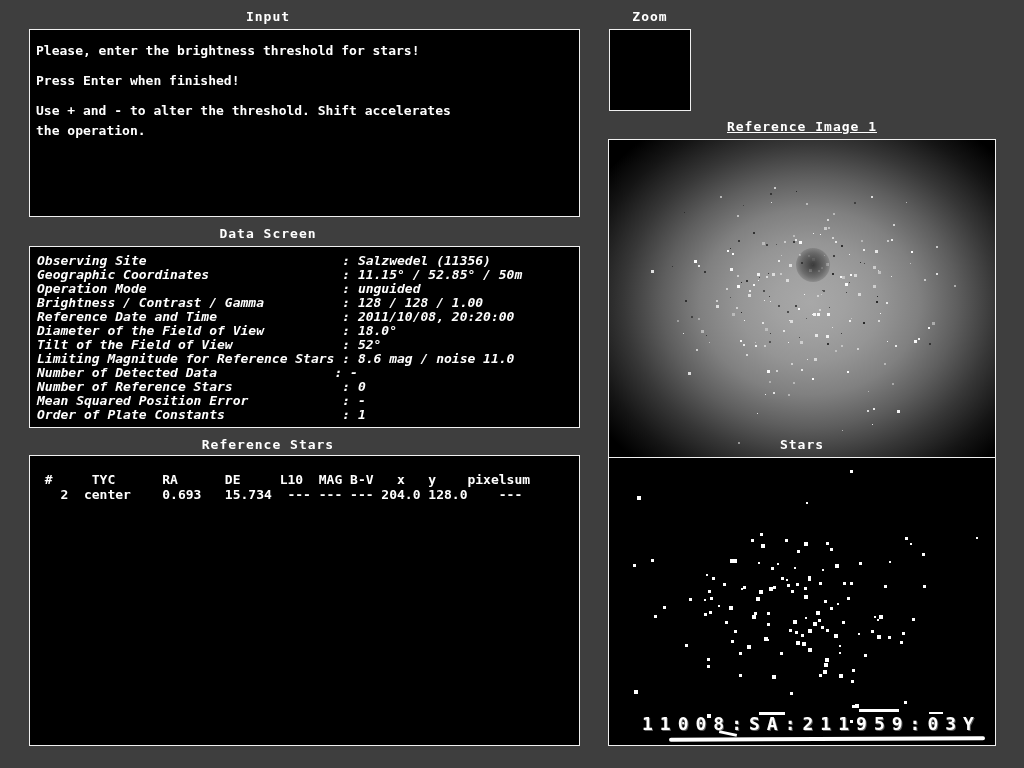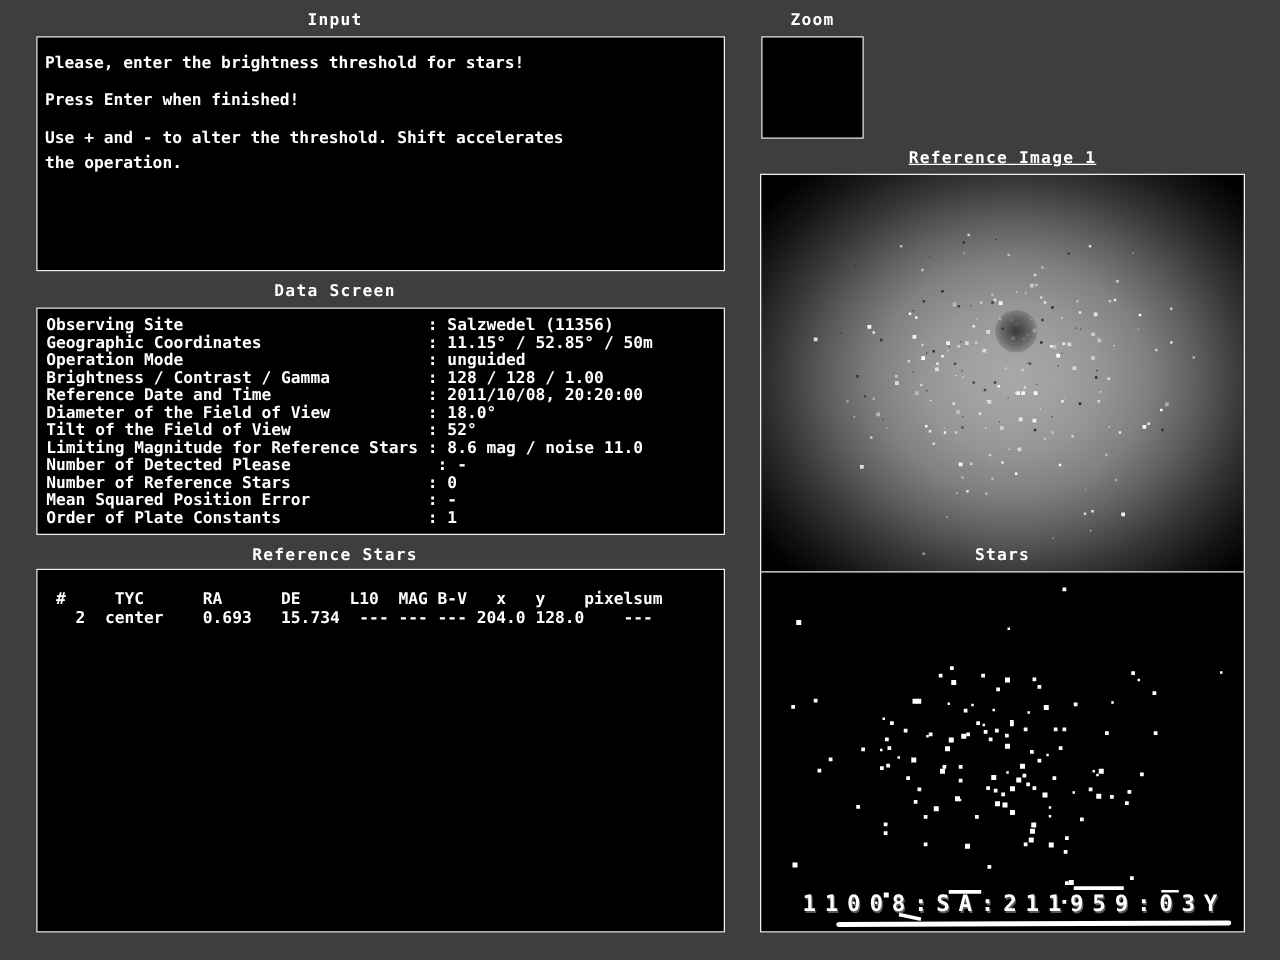--- a/index.html
+++ b/index.html
@@ -19,21 +19,21 @@
   }
   
   #input-title{left:29px;top:8px;width:478px;}
   #input-box{left:29px;top:29px;width:551px;height:188px;
     padding:11px 6px;color:#fff;font:bold 13px/20px "DejaVu Sans Mono",monospace;}
   .para{margin:0 0 10px 0;}
   .tline{white-space:pre;}
   #data-title{left:29px;top:225px;width:478px;}
   #data-box{left:29px;top:246px;width:551px;height:182px;
     padding:7px 0 0 7px;color:#fff;font:bold 13px/14px "DejaVu Sans Mono",monospace;}
-  .dsline{white-space:pre;}
+  .dsline{white-space:pre;font-style:italic;}
   #refstars-title{left:29px;top:436px;width:478px;}
   #refstars-box{left:29px;top:455px;width:551px;height:291px;
     padding:16px 0 0 7px;color:#fff;font:bold 13px/15px "DejaVu Sans Mono",monospace;}
   
   #zoom-title{left:609px;top:8px;width:82px;}
   #zoom-box{left:609px;top:29px;width:82px;height:82px;}
   #refimg-title{left:608px;top:118px;width:388px;text-decoration:underline;}
   #refimg-box{
     left:608px;top:139px;width:388px;height:362px;
     background:
@@ -96,21 +96,21 @@
 <div class="box" id="data-box">
   <div id="data-rows">
       <div class="dsline">Observing Site                         : Salzwedel (11356)</div>
       <div class="dsline">Geographic Coordinates                 : 11.15° / 52.85° / 50m</div>
       <div class="dsline">Operation Mode                         : unguided</div>
       <div class="dsline">Brightness / Contrast / Gamma          : 128 / 128 / 1.00</div>
       <div class="dsline">Reference Date and Time                : 2011/10/08, 20:20:00</div>
       <div class="dsline">Diameter of the Field of View          : 18.0°</div>
       <div class="dsline">Tilt of the Field of View              : 52°</div>
       <div class="dsline">Limiting Magnitude for Reference Stars : 8.6 mag / noise 11.0</div>
-      <div class="dsline">Number of Detected Please               : -</div>
+      <div class="dsline">Number of Detected Data               : -</div>
       <div class="dsline">Number of Reference Stars              : 0</div>
       <div class="dsline">Mean Squared Position Error            : -</div>
       <div class="dsline">Order of Plate Constants               : 1</div>
     </div>
 </div>
 
 <div class="title" id="refstars-title">Reference Stars</div>
 <div class="box" id="refstars-box">
   <div class="tline" id="refstars-header"> #     TYC      RA      DE     L10  MAG B-V   x   y    pixelsum</div>
   <div id="refstars-rows">

